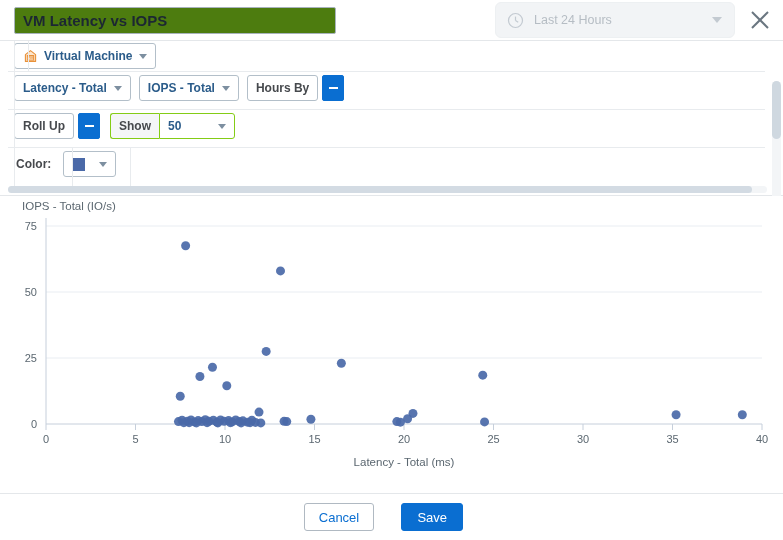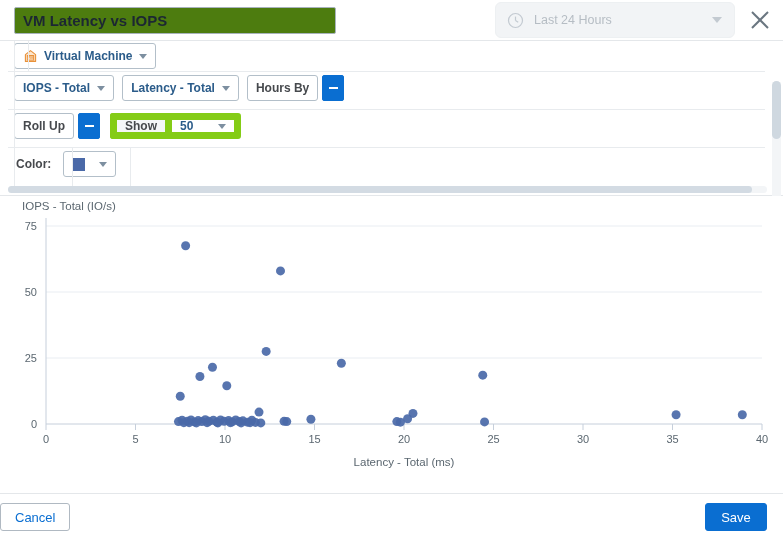--- a/index.html
+++ b/index.html
@@ -141,21 +141,21 @@
   .group {
     display: inline-flex;
     align-items: stretch;
     margin-right: 10px;
     height: 26px;
   }
   .group .seg {
     display: inline-flex;
     align-items: center;
     box-sizing: border-box;
-    border: 7px solid #84cc16;
+    border: 1px solid #84cc16;
     background: #ffffff;
     color: #2b5c8a;
     font-size: 12px;
     padding: 0 8px;
     cursor: pointer;
     white-space: nowrap;
   }
   .group .seg.label-seg {
     background: #f4f6f8;
     color: #46494d;
@@ -286,21 +286,21 @@
 
   
   .footer {
     position: absolute;
     left: 0; right: 0; bottom: 0;
     height: 47px;
     border-top: 1px solid #e4e7ea;
     background: #ffffff;
     display: flex;
     align-items: center;
-    justify-content: space-between;
+    justify-content: center;
     padding-right: 16px;
     box-sizing: border-box;
   }
   .btn {
     height: 28px;
     min-width: 62px;
     box-sizing: border-box;
     border-radius: 3px;
     font-family: "Liberation Sans", sans-serif;
     font-size: 13px;
@@ -375,25 +375,25 @@
             <text x="7.5" y="10.3" font-size="4.2" fill="#e8913a" font-family="Liberation Sans, sans-serif" text-anchor="middle">VM</text>
           </svg>
         </span>
         <span>Virtual Machine</span>
         <span class="caret"></span>
       </div>
     </div>
 
     <div class="crow">
       <div class="pill">
+        <span>Latency - Total</span>
+        <span class="caret"></span>
+      </div>
+      <div class="pill">
         <span>IOPS - Total</span>
-        <span class="caret"></span>
-      </div>
-      <div class="pill">
-        <span>Latency - Total</span>
         <span class="caret"></span>
       </div>
       <div class="pill static">
         <span>Hours By</span>
       </div>
       <div class="blue-sq" style="margin-left:-4px;">
         <span class="dash"></span>
       </div>
     </div>
 

